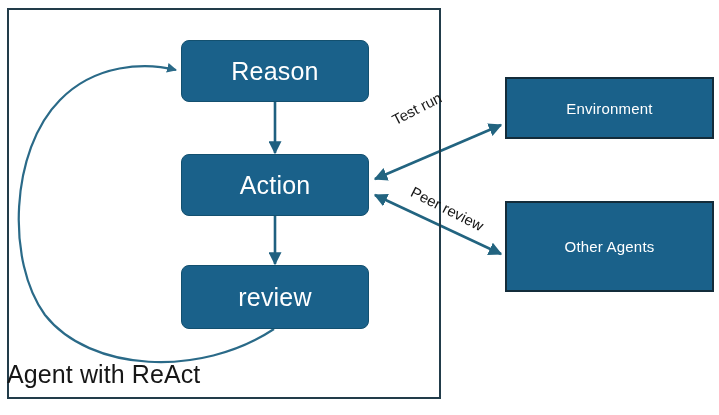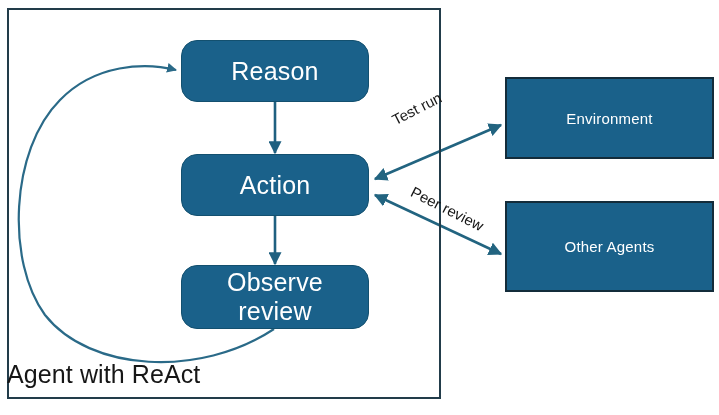--- a/index.html
+++ b/index.html
@@ -25,21 +25,21 @@
   .node-box {
     position: absolute;
     display: flex;
     align-items: center;
     justify-content: center;
     text-align: center;
     color: #ffffff;
     box-sizing: border-box;
   }
   .node-round {
-    border-radius: 16px;
+    border-radius: 8px;
     border: 1px solid #13506f;
     font-size: 25px;
     line-height: 1.15;
     letter-spacing: 0.2px;
   }
   .node-sharp {
     border: 2px solid #132c3a;
     font-size: 15px;
     letter-spacing: 0.2px;
   }
@@ -119,25 +119,24 @@
 
   <div class="node-box node-round" style="left:181px; top:40px; width:188px; height:62px; background:#1a618a;">
     <span>Reason</span>
   </div>
 
   <div class="node-box node-round" style="left:181px; top:154px; width:188px; height:62px; background:#1a618a;">
     <span>Action</span>
   </div>
 
   <div class="node-box node-round" style="left:181px; top:265px; width:188px; height:64px; background:#1a618a; flex-direction:column;">
-    <span>Observe</span>
     <span>review</span>
   </div>
 
-  <div class="node-box node-sharp" style="left:505px; top:77px; width:209px; height:82px; background:#1a618a;">
+  <div class="node-box node-sharp" style="left:505px; top:77px; width:209px; height:62px; background:#1a618a;">
     <span>Environment</span>
   </div>
 
   <div class="node-box node-sharp" style="left:505px; top:201px; width:209px; height:91px; background:#1a618a;">
     <span>Other Agents</span>
   </div>
 
   <div class="edge-label" id="label-test-run">Test run</div>
 
   <div class="edge-label" id="label-peer-review">Peer review</div>

